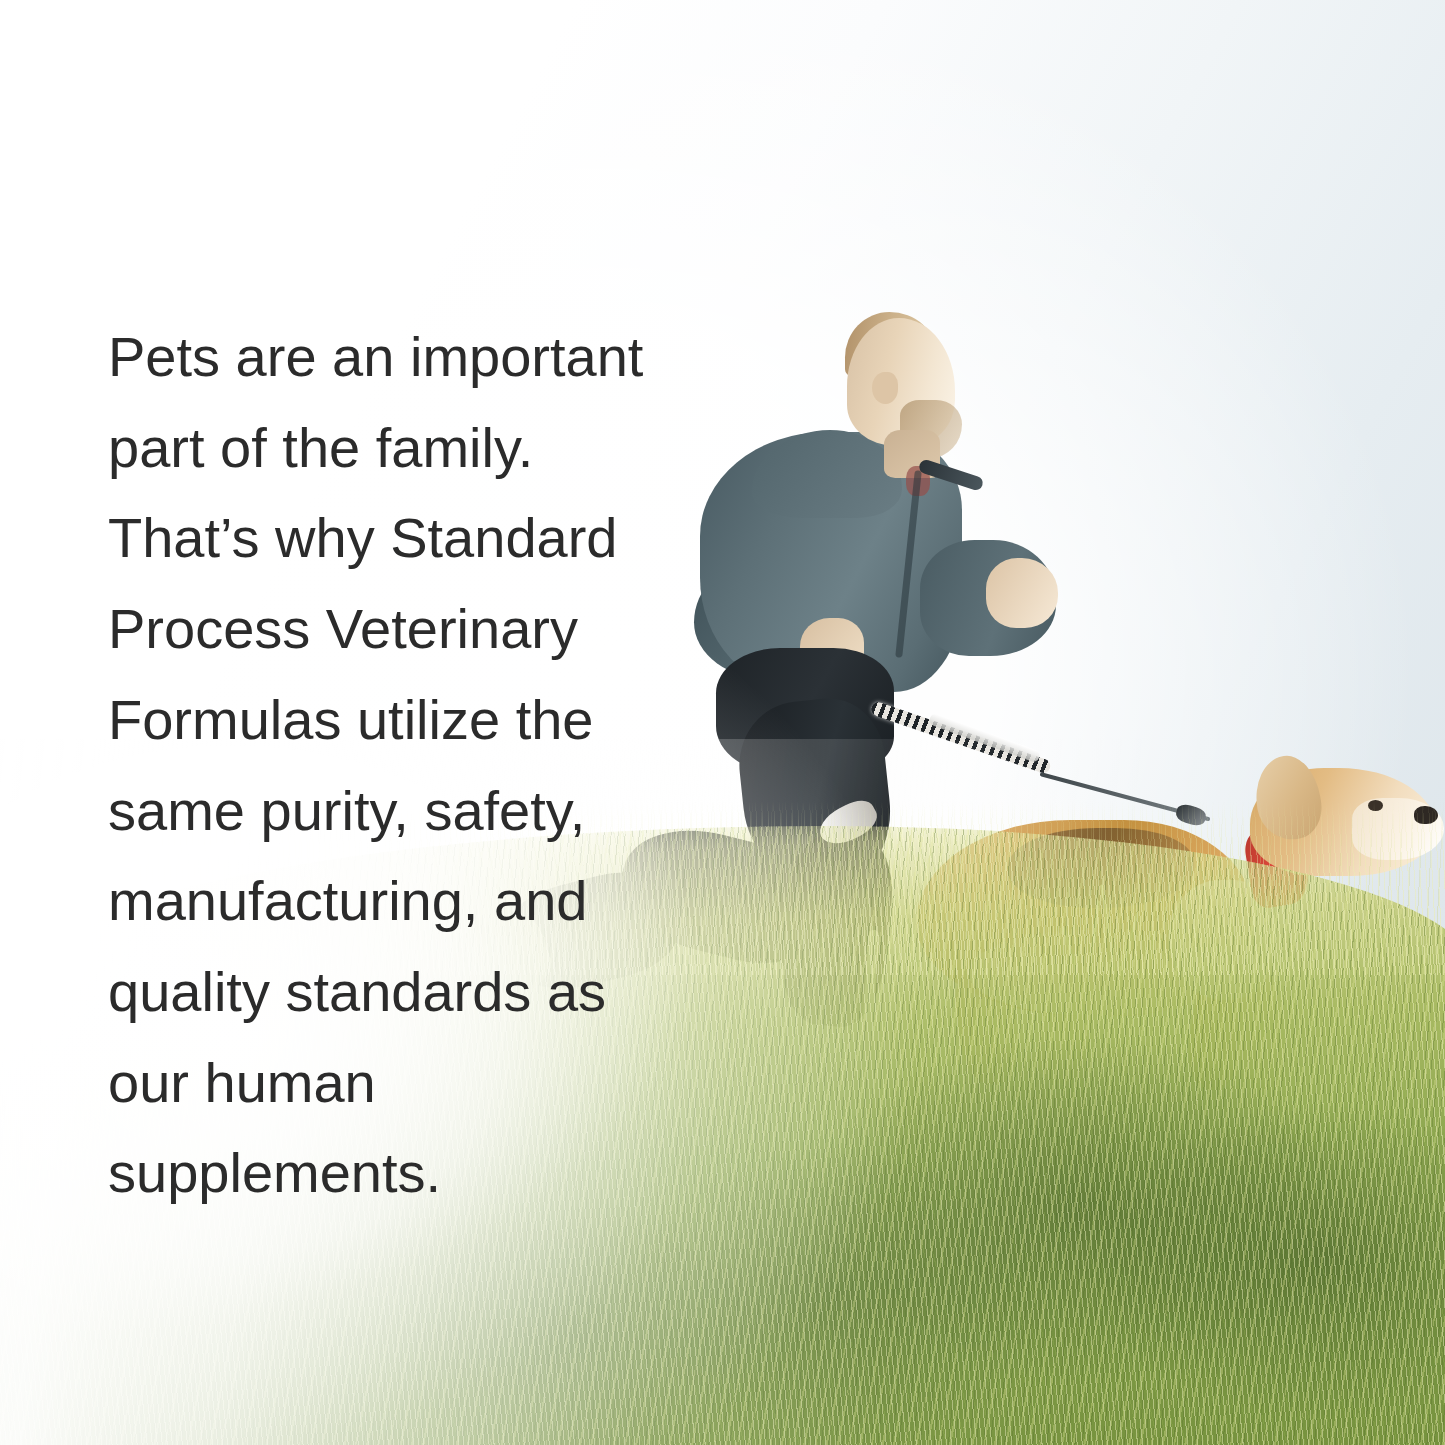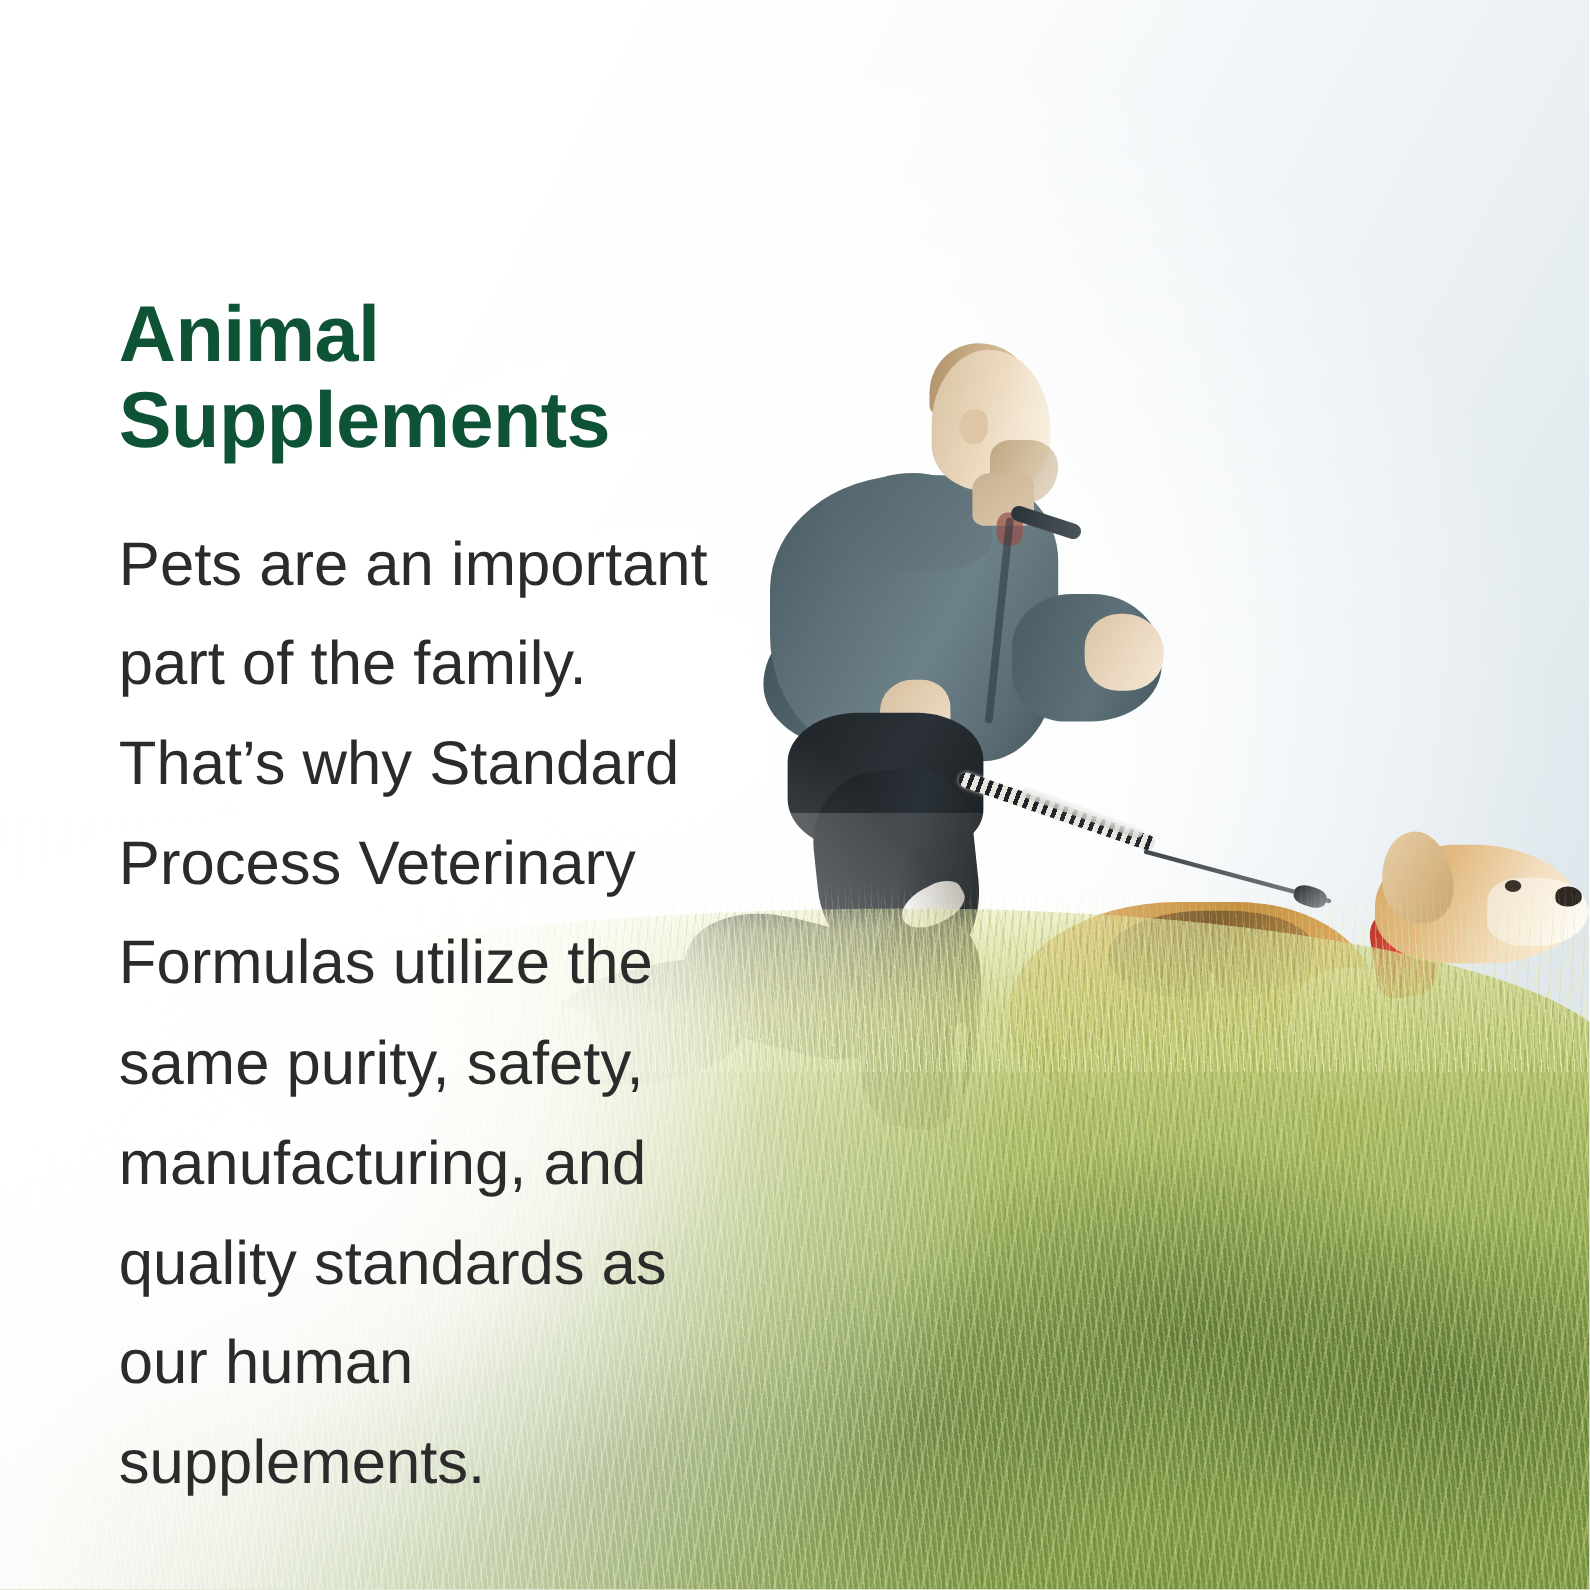--- a/index.html
+++ b/index.html
@@ -530,20 +530,16 @@
       <div class="grass-shade"></div>
       <div class="grass-blades"></div>
       <div class="grass-tips"></div>
       <div class="grass-wash"></div>
     </div>
 
     <div class="bloom"></div>
   </div>
 
   <div class="copy">
-    <h1 class="headline">
-      <span>Animal</span>
-      <span>Supplements</span>
-    </h1>
     <p class="body-copy">Pets are an important part of the family. That’s why Standard Process Veterinary Formulas utilize the same purity, safety, manufacturing, and quality standards as our human supplements.</p>
   </div>
 
 </div>
 
 </body></html>

